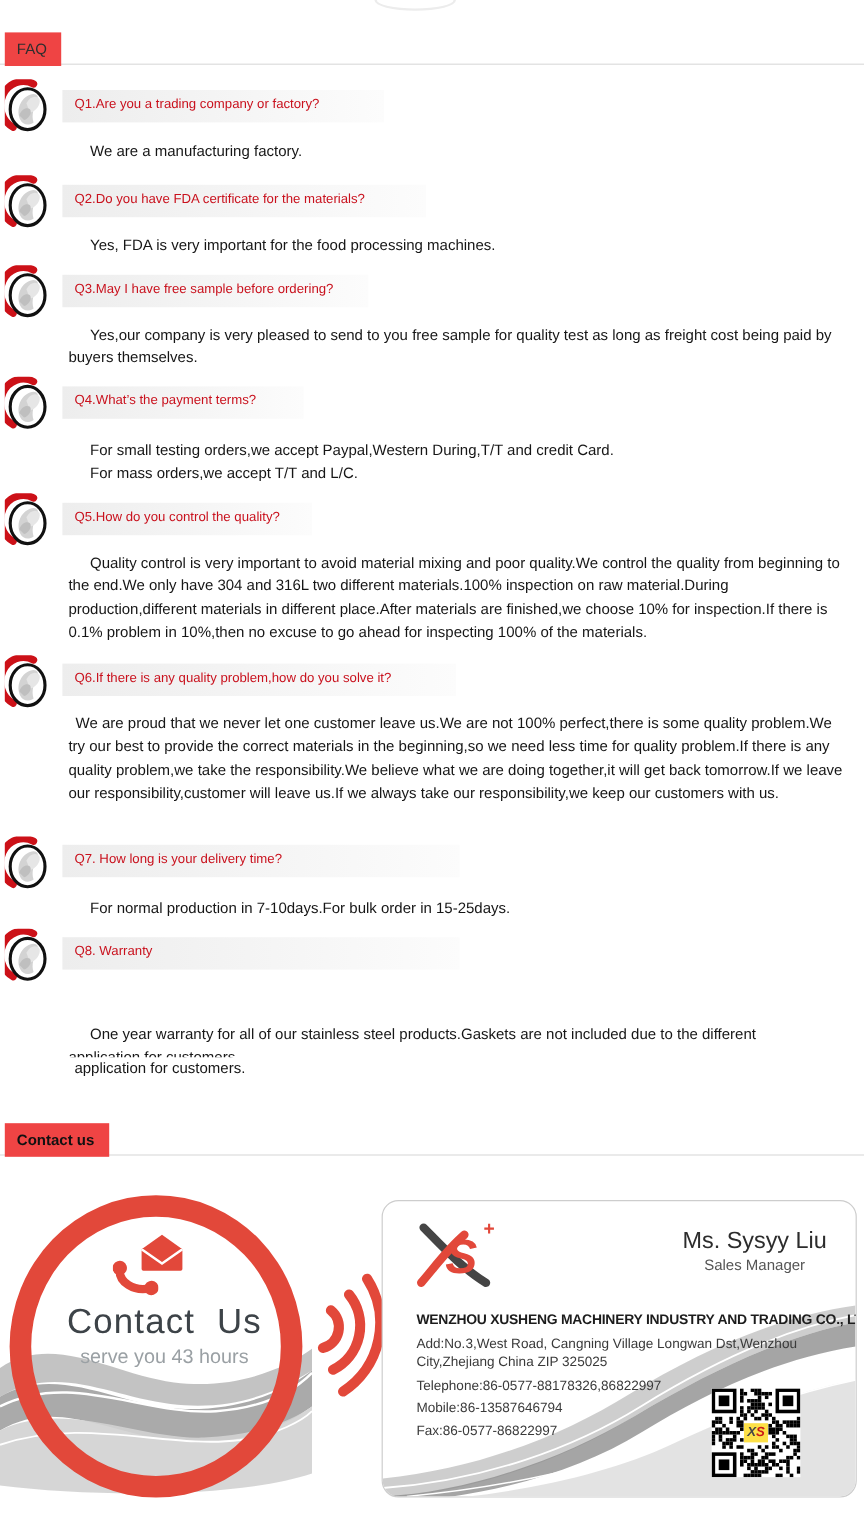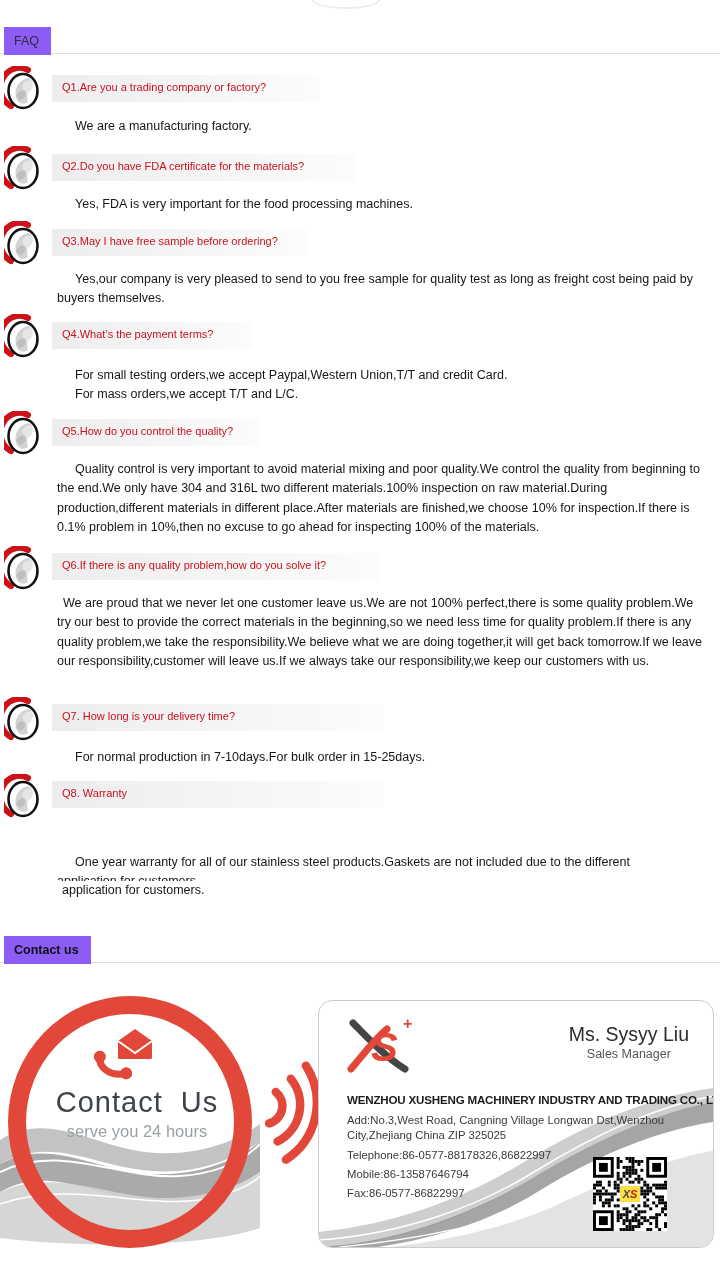--- a/index.html
+++ b/index.html
@@ -1,20 +1,20 @@
 <!DOCTYPE html>
 <html><head>
 <meta charset="utf-8">
 <style>
   html,body{margin:0;padding:0;background:#fff;}
   body{width:720px;height:1262px;position:relative;overflow:hidden;
        font-family:"Liberation Sans","DejaVu Sans",sans-serif;color:#1b1b1b;}
   .abs{position:absolute;}
   
-  .tab{position:absolute;left:4px;background:#8b5cf6;color:#2e2e2e;
+  .tab{position:absolute;left:4px;background:#ef4444;color:#2e2e2e;
        font-size:12.5px;padding:7px 12px 7px 10px;z-index:3;}
   .tab.bold{font-weight:700;color:#111;}
   .rule{position:absolute;left:0;width:720px;height:1px;background:#dcdcdc;z-index:2;}
   
   .qicon{position:absolute;left:4px;width:36px;height:46px;z-index:2;}
   .qbar{position:absolute;left:52px;height:15px;padding:6px 10px;
         background:linear-gradient(to right,#ededed,#fcfcfc);
         color:#c9111d;font-size:11px;white-space:nowrap;overflow:hidden;}
   .ans{position:absolute;font-size:12.5px;line-height:19.4px;color:#161616;}
   .clip-line{height:9px;overflow:hidden;line-height:19px;}
@@ -84,21 +84,21 @@
 
 <svg class="qicon" style="top:314px;" viewBox="0 0 36 46">
   <path d="M7,40 A16,17 0 0 1 24,4" fill="none" stroke="#cc1118" stroke-width="6" stroke-linecap="round"></path>
   <ellipse cx="19" cy="25" rx="14.5" ry="17" fill="#fff" stroke="#111" stroke-width="2.6"></ellipse>
   <path d="M13,34 C9,26 13,16 21,13 C26,11 29,14 27,18 C24,24 22,30 24,36 C20,39 15,38 13,34 Z" fill="#d3d3d3"></path>
   <path d="M18,20 C21,14 27,13 29,17 C30,21 26,27 21,28 Z" fill="#e6e6e6"></path>
   <path d="M12,30 C14,25 18,23 21,25 C23,28 20,33 16,34 Z" fill="#bfbfbf"></path>
 </svg>
 <div class="qbar" style="top:322px;width:181px;">Q4.What’s the payment terms?</div>
 <div class="ans" style="top:366px;left:75px;">
-  <div>For small testing orders,we accept Paypal,Western Union,T/T and credit Card.</div>
+  <div>For small testing orders,we accept Paypal,Western During,T/T and credit Card.</div>
   <div>For mass orders,we accept T/T and L/C.</div>
 </div>
 
 <svg class="qicon" style="top:411px;" viewBox="0 0 36 46">
   <path d="M7,40 A16,17 0 0 1 24,4" fill="none" stroke="#cc1118" stroke-width="6" stroke-linecap="round"></path>
   <ellipse cx="19" cy="25" rx="14.5" ry="17" fill="#fff" stroke="#111" stroke-width="2.6"></ellipse>
   <path d="M13,34 C9,26 13,16 21,13 C26,11 29,14 27,18 C24,24 22,30 24,36 C20,39 15,38 13,34 Z" fill="#d3d3d3"></path>
   <path d="M18,20 C21,14 27,13 29,17 C30,21 26,27 21,28 Z" fill="#e6e6e6"></path>
   <path d="M12,30 C14,25 18,23 21,25 C23,28 20,33 16,34 Z" fill="#bfbfbf"></path>
 </svg>
@@ -160,21 +160,21 @@
 
 <svg class="abs" style="left:94px;top:1044px;z-index:5;" width="38" height="42" viewBox="0 0 38 42">
   <g transform="rotate(-18 19 21)">
     <circle cx="9" cy="9" r="6" fill="#e2483a"></circle>
     <circle cx="29" cy="33" r="6" fill="#e2483a"></circle>
     <path d="M9,9 C4,20 14,32 29,33" stroke="#e2483a" stroke-width="7" fill="none" stroke-linecap="round"></path>
   </g>
 </svg>
 
 <div class="contact-title">Contact  Us</div>
-<div class="contact-sub">serve you 24 hours</div>
+<div class="contact-sub">serve you 43 hours</div>
 
 <svg class="abs" style="left:264px;top:1056px;z-index:2;" width="58" height="112" viewBox="0 0 58 112">
   <g transform="rotate(12 29 56)" stroke="#e2483a" stroke-width="8.5" fill="none" stroke-linecap="round">
     <path d="M8,40 A18,18 0 0 1 8,72"></path>
     <path d="M20,24 A41,41 0 0 1 20,88"></path>
     <path d="M32,8 A68,68 0 0 1 32,104"></path>
   </g>
 </svg>
 
 <div class="card">

